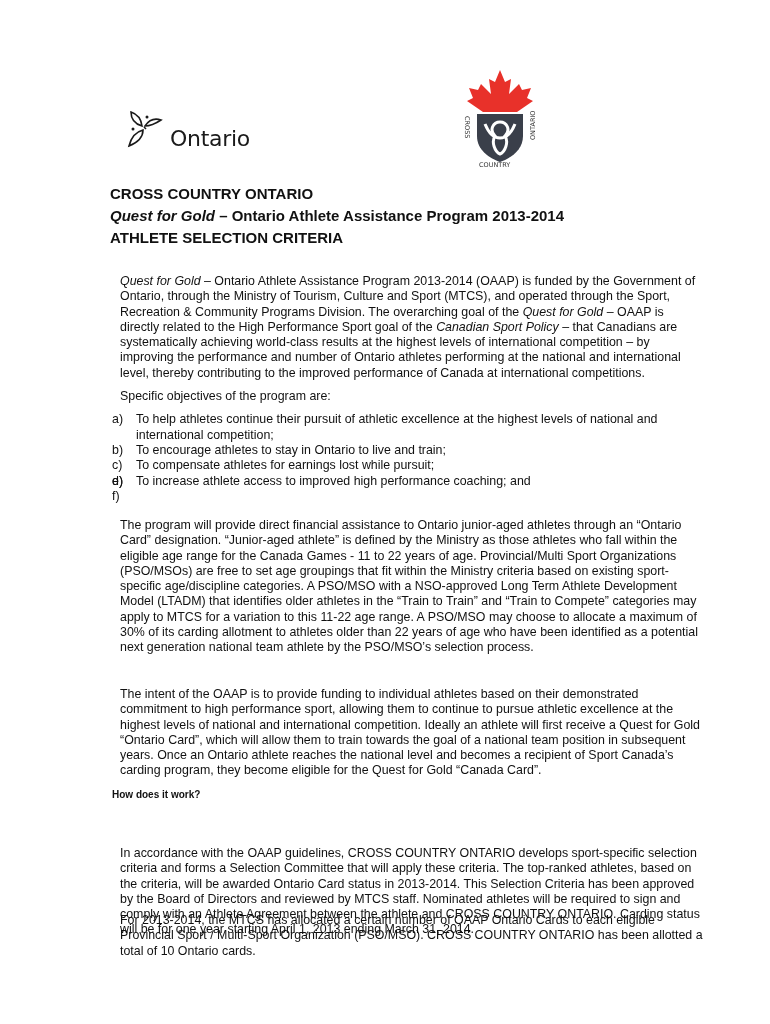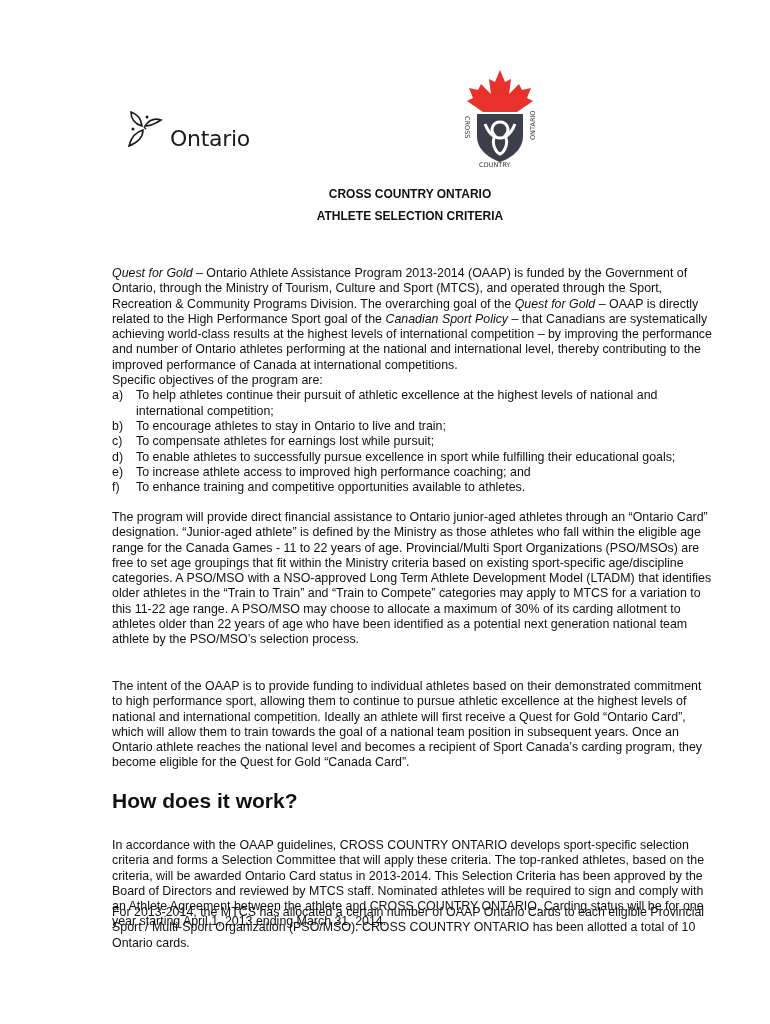--- a/index.html
+++ b/index.html
@@ -7,34 +7,34 @@
          font-family: "Liberation Sans", sans-serif; color: #111111; }
   .page { position: absolute; left: 0; top: 0; width: 770px; height: 796px; }
 
   .ontario-logo { position: absolute; left: 125px; top: 108px; width: 130px; height: 48px; }
   .ontario-logo svg { position: absolute; left: 0; top: 0; }
   .ontario-word { position: absolute; left: 45px; top: 18px; font-size: 22px; color: #1a1a1a;
                   font-family: "DejaVu Sans", sans-serif; letter-spacing: -0.3px; }
 
   .cco-logo { position: absolute; left: 455px; top: 68px; width: 90px; height: 100px; }
 
-  .titles { position: absolute; left: 110px; top: 183px; width: 600px; text-align: center;
-            font-weight: bold; font-size: 12px; line-height: 22px; }
+  .titles { position: absolute; left: 110px; top: 183px; width: 600px; 
+            font-weight: bold; font-size: 15px; line-height: 22px; }
   .titles div { white-space: nowrap; }
   .titles i { font-weight: bold; }
 
   .body-block { position: absolute; left: 112px; width: 600px; font-size: 12.4px; line-height: 15.3px; }
-  .body-block p { margin: 0; }
+  .body-block p { margin: 8px; }
   .para1 { top: 266px; }
   .objectives { list-style: none; margin: 0; padding: 0; }
   .objectives li { position: relative; padding-left: 24px; }
   .objectives .lbl { position: absolute; left: 0; top: 0; }
   .para2 { top: 510px; }
   .para3 { top: 679px; }
-  .heading { position: absolute; left: 112px; top: 789px; font-weight: bold; font-size: 21px; }
+  .heading { position: absolute; left: 112px; top: 789px; font-weight: bold; font-size: 10px; }
   .para4 { top: 838px; }
   .para5 { top: 905px; }
 </style>
 </head>
 <body>
 
 <div class="page">
 
   <div class="ontario-logo">
     <svg width="42" height="42" viewBox="0 0 42 42">
@@ -59,33 +59,34 @@
         <path d="M30 56 C34 66 40 70 45 70 C50 70 56 66 60 56"></path>
       </g>
       <text font-family="DejaVu Sans, sans-serif" font-size="6.5" fill="#333" transform="translate(10 48) rotate(90)">CROSS</text>
       <text font-family="DejaVu Sans, sans-serif" font-size="6.5" fill="#333" transform="translate(80 72) rotate(-90)">ONTARIO</text>
       <text font-family="DejaVu Sans, sans-serif" font-size="6.5" fill="#333" x="24" y="99">COUNTRY</text>
     </svg>
   </div>
 
   <div class="titles">
     <div>CROSS COUNTRY ONTARIO</div>
+    <div><i>Quest for Gold</i><span> – Ontario Athlete Assistance Program 2013-2014</span></div>
     <div>ATHLETE SELECTION CRITERIA</div>
   </div>
 
   <div class="body-block para1">
     <p><i>Quest for Gold</i><span> – Ontario Athlete Assistance Program 2013-2014 (OAAP) is funded by the Government of Ontario, through the Ministry of Tourism, Culture and Sport (MTCS), and operated through the Sport, Recreation &amp; Community Programs Division.  The overarching goal of the </span><i>Quest for Gold</i><span> – OAAP is directly related to the High Performance Sport goal of the </span><i>Canadian Sport Policy</i><span> – that Canadians are systematically achieving world-class results at the highest levels of international competition – by improving the performance and number of Ontario athletes performing at the national and international level, thereby contributing to the improved performance of Canada at international competitions.</span></p>
     <p>Specific objectives of the program are:</p>
     <ul class="objectives">
       <li><span class="lbl">a)</span><span>To help athletes continue their pursuit of athletic excellence at the highest levels of national and international competition;</span></li>
       <li><span class="lbl">b)</span><span>To encourage athletes to stay in Ontario to live and train;</span></li>
       <li><span class="lbl">c)</span><span>To compensate athletes for earnings lost while pursuit;</span></li>
-      <li><span class="lbl">d)</span><span>To enable athletes to successfully pursue excellence in sport while fulfilling their educational goals;</span></li>
+      <li><span class="lbl">d)</span></li>
       <li><span class="lbl">e)</span><span>To increase athlete access to improved high performance coaching; and</span></li>
-      <li><span class="lbl">f)</span><span>To enhance training and competitive opportunities available to athletes.</span></li>
+      <li><span class="lbl">f)</span></li>
     </ul>
   </div>
 
   <div class="body-block para2">
     <p>The program will provide direct financial assistance to Ontario junior-aged athletes through an “Ontario Card” designation.  “Junior-aged athlete” is defined by the Ministry as those athletes who fall within the eligible age range for the Canada Games - 11 to 22 years of age.  Provincial/Multi Sport Organizations (PSO/MSOs) are free to set age groupings that fit within the Ministry criteria based on existing sport-specific age/discipline categories.   A PSO/MSO with a NSO-approved Long Term Athlete Development Model (LTADM) that identifies older athletes in the “Train to Train” and “Train to Compete” categories may apply to MTCS for a variation to this 11-22 age range. A PSO/MSO may choose to allocate a maximum of 30% of its carding allotment to athletes older than 22 years of age who have been identified as a potential next generation national team athlete by the PSO/MSO’s selection process.</p>
   </div>
 
   <div class="body-block para3">
     <p>The intent of the OAAP is to provide funding to individual athletes based on their demonstrated commitment to high performance sport, allowing them to continue to pursue athletic excellence at the highest levels of national and international competition.  Ideally an athlete will first receive a Quest for Gold “Ontario Card”, which will allow them to train towards the goal of a national team position in subsequent years.  Once an Ontario athlete reaches the national level and becomes a recipient of Sport Canada’s carding program, they become eligible for the Quest for Gold “Canada Card”.</p>
   </div>

